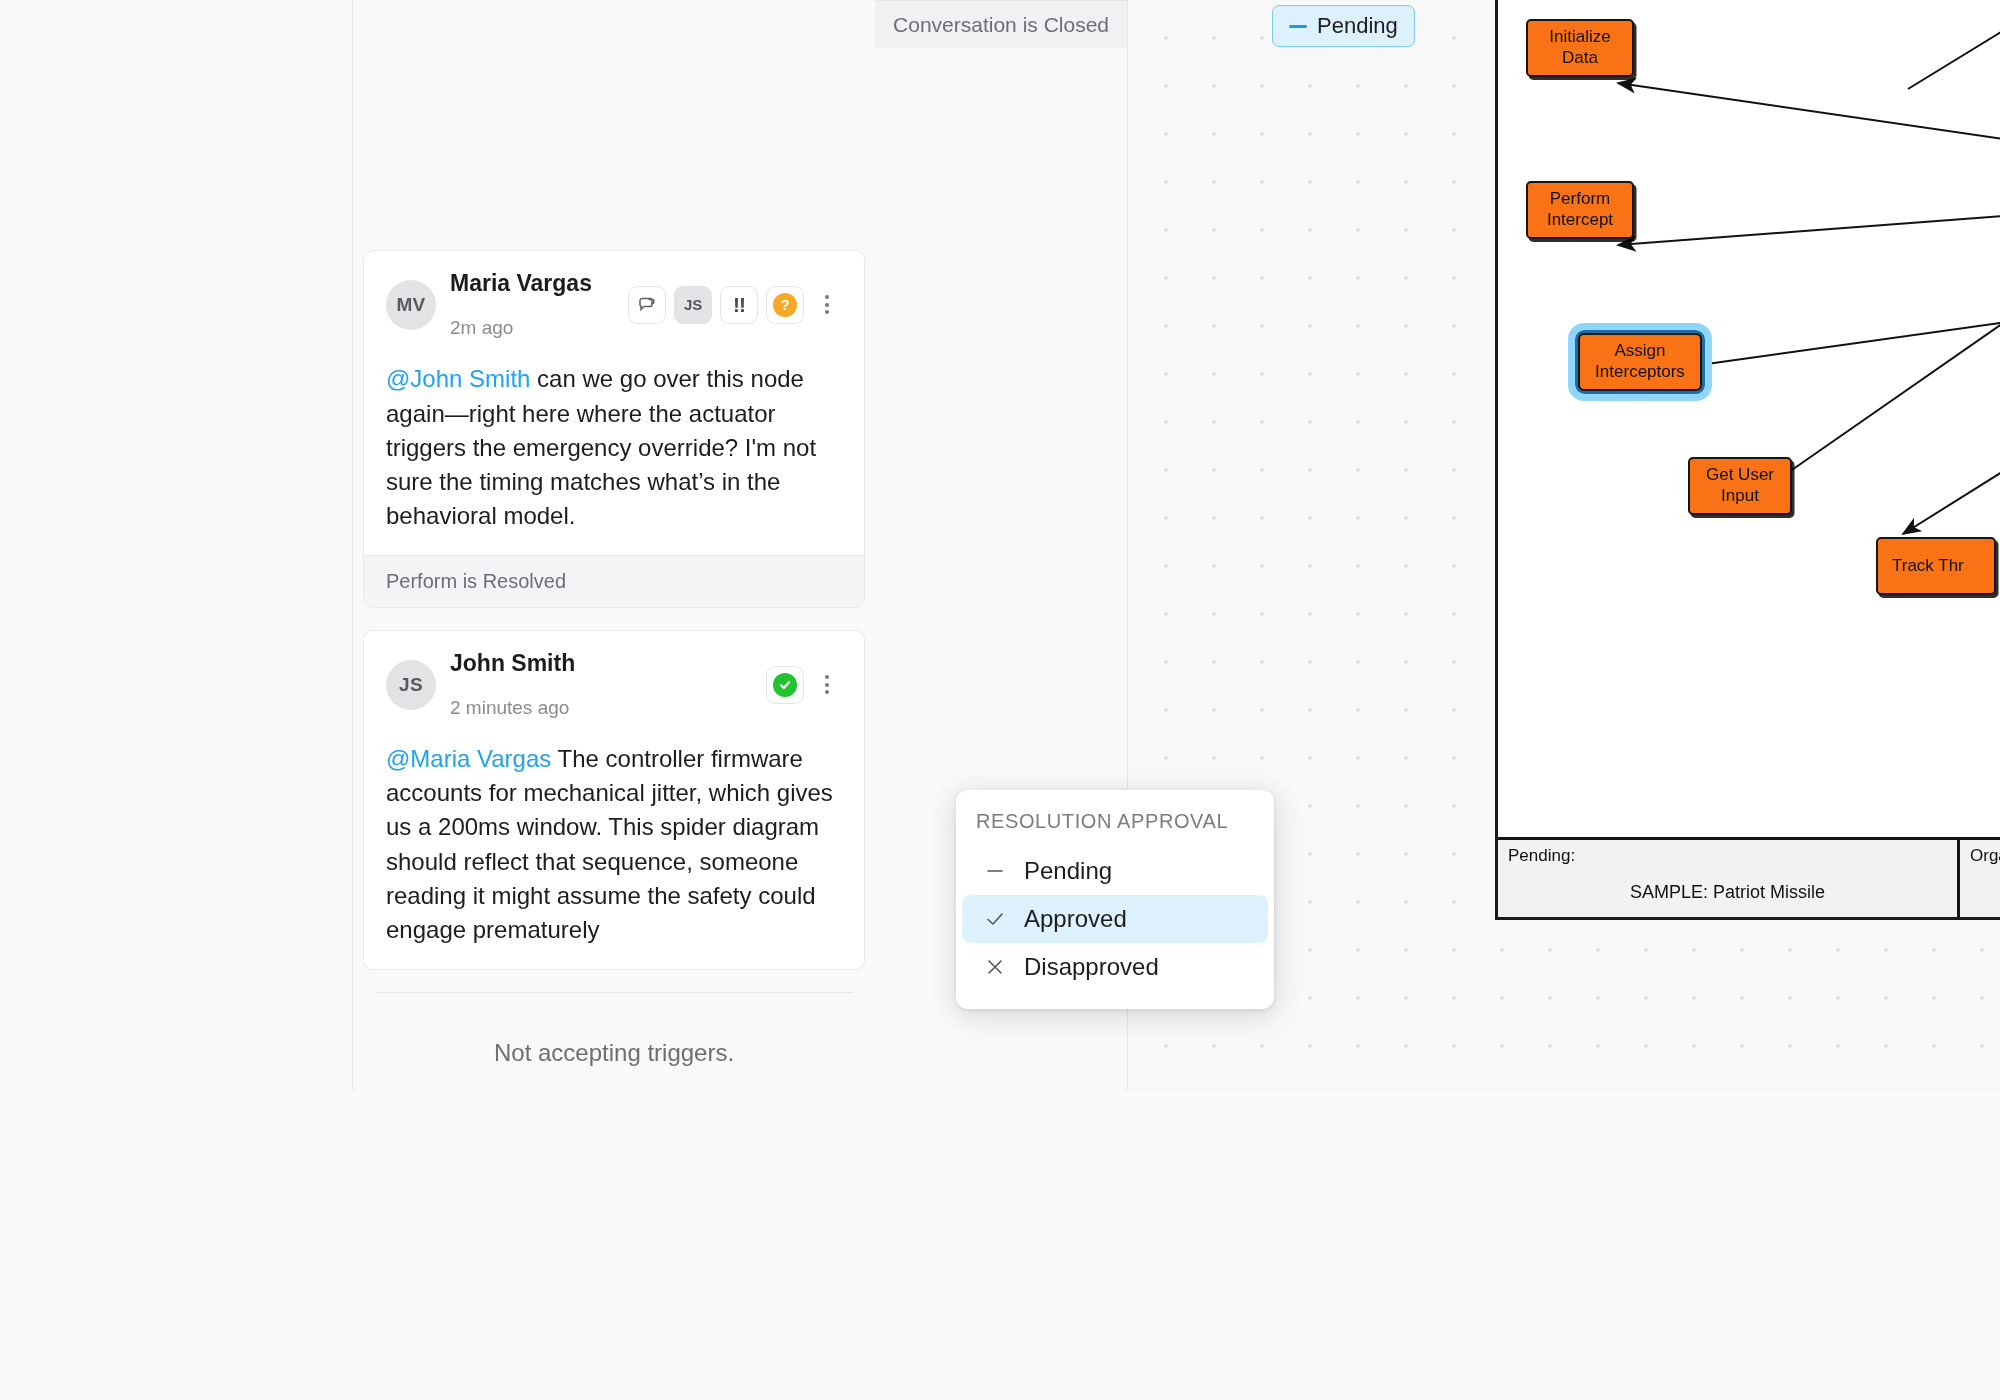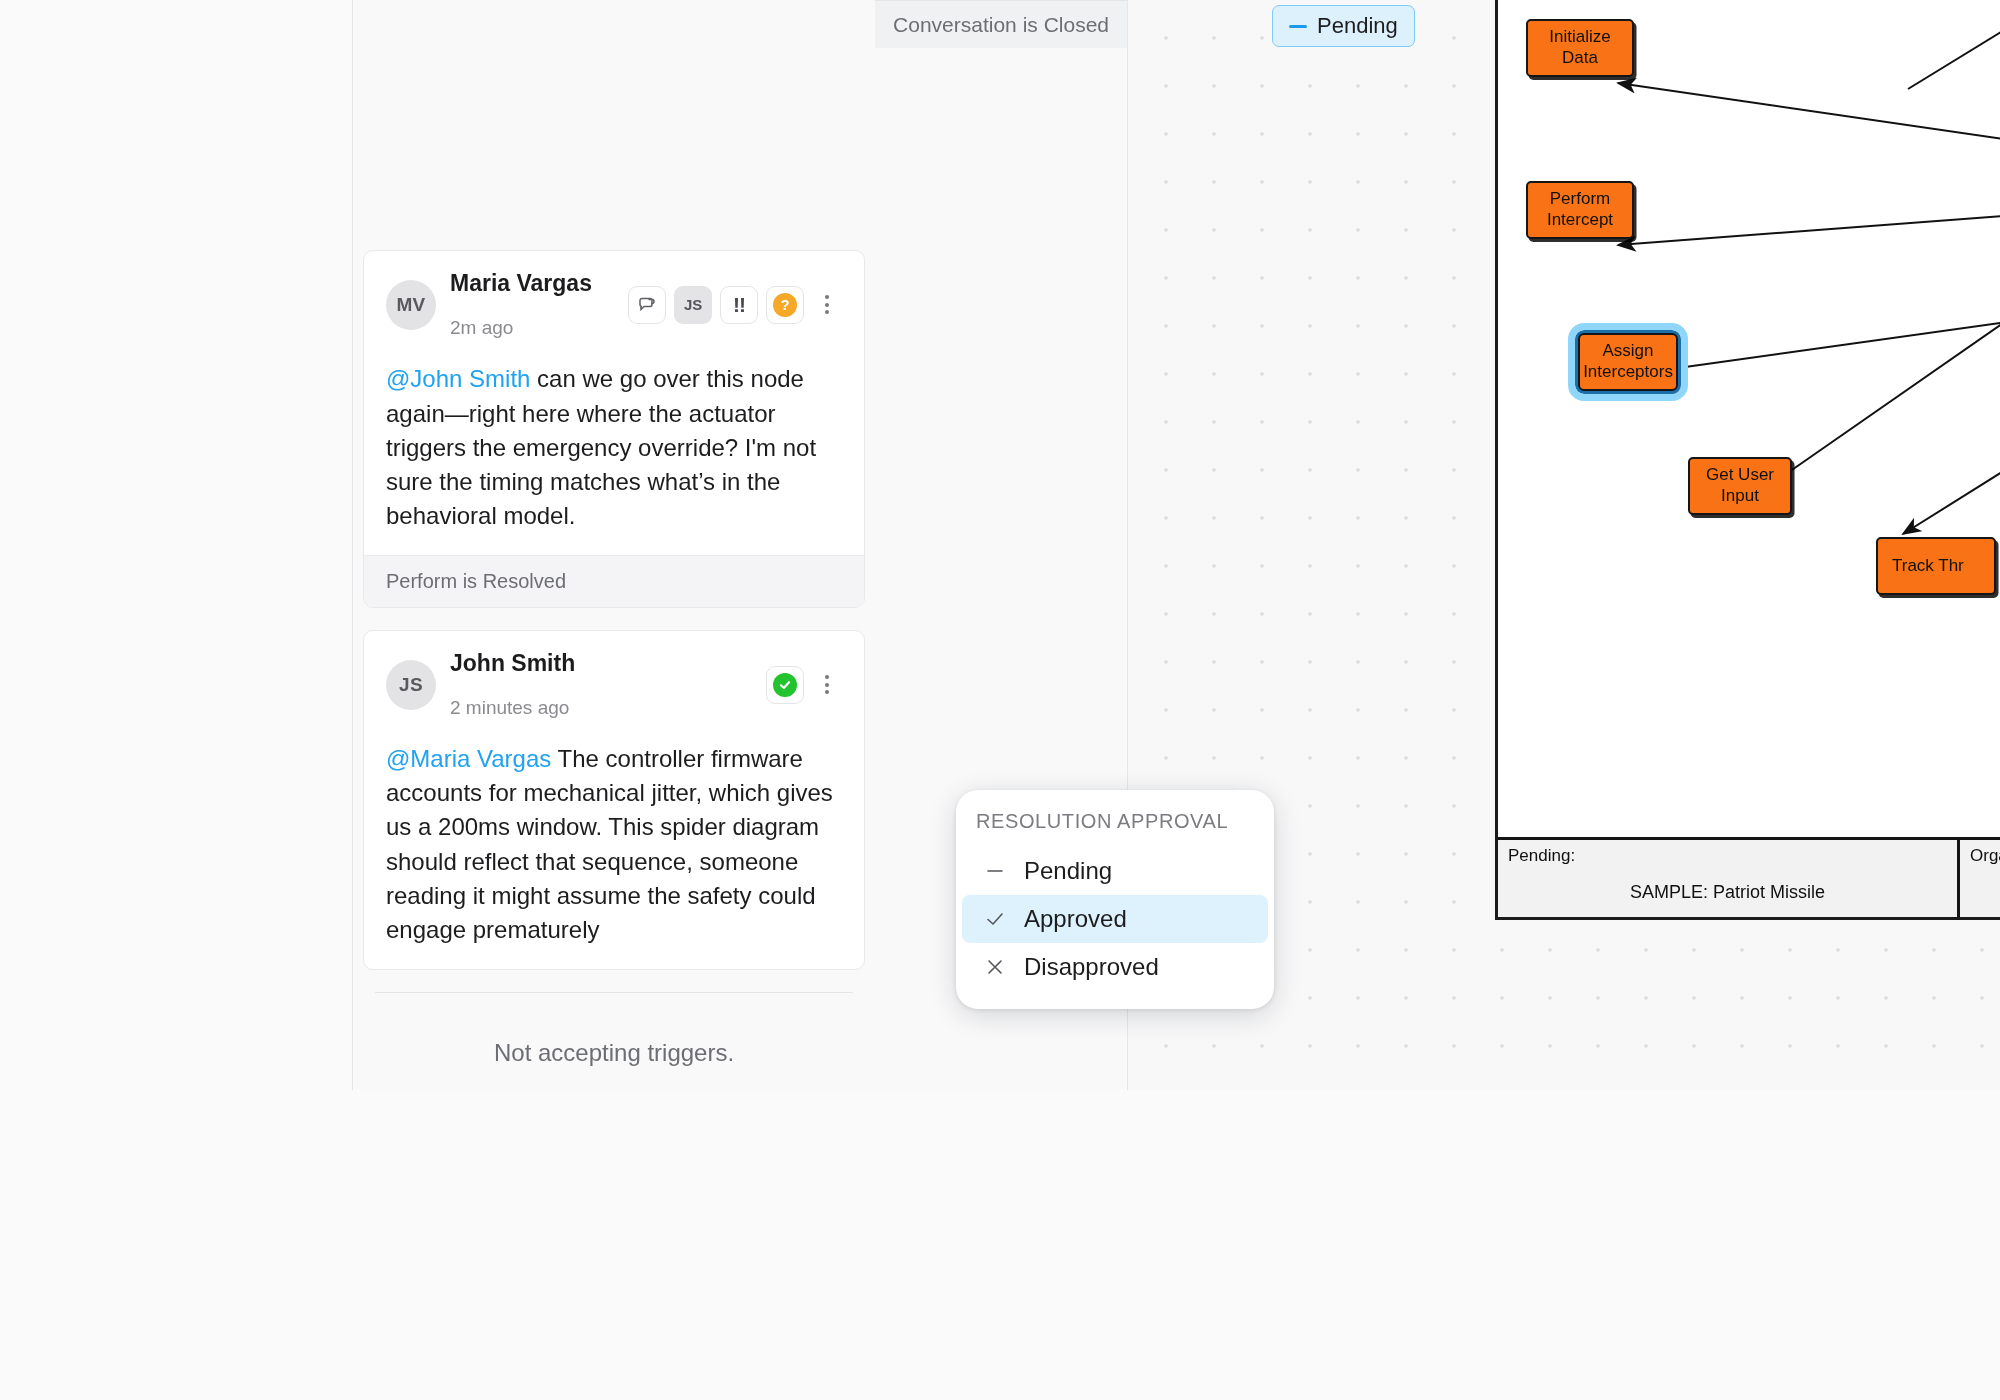--- a/index.html
+++ b/index.html
@@ -147,21 +147,21 @@
     display: inline-block; width: 18px; height: 3px;
     background: #1b9ae8; border-radius: 2px;
   }
 
   
   .dropdown {
     position: absolute;
     left: 956px; top: 790px;
     width: 318px;
     background: #ffffff;
-    border-radius: 22px;
+    border-radius: 12px;
     box-shadow: 0 6px 28px rgba(20,22,30,.16), 0 1px 4px rgba(20,22,30,.10);
     padding: 14px 0 18px 0;
     z-index: 40;
   }
   .dd-title {
     font-size: 20px;
     color: #7b7c81;
     letter-spacing: .6px;
     padding: 6px 20px 14px 20px;
   }
@@ -252,21 +252,21 @@
       <div class="node" style="left:28px; top:22px; width:108px; height:58px;">
         <span style="white-space:pre-line">Initialize
 Data</span>
       </div>
 
       <div class="node" style="left:28px; top:184px; width:108px; height:58px;">
         <span style="white-space:pre-line">Perform
 Intercept</span>
       </div>
 
-      <div class="node selected" style="left:80px; top:336px; width:100px; height:58px;">
+      <div class="node selected" style="left:80px; top:336px; width:124px; height:58px;">
         <span style="white-space:pre-line">Assign
 Interceptors</span>
       </div>
 
       <div class="node" style="left:190px; top:460px; width:104px; height:58px;">
         <span style="white-space:pre-line">Get User
 Input</span>
       </div>
 
       <div class="node" style="left:378px; top:540px; width:120px; height:58px; justify-content:flex-start; padding-left:14px;">

